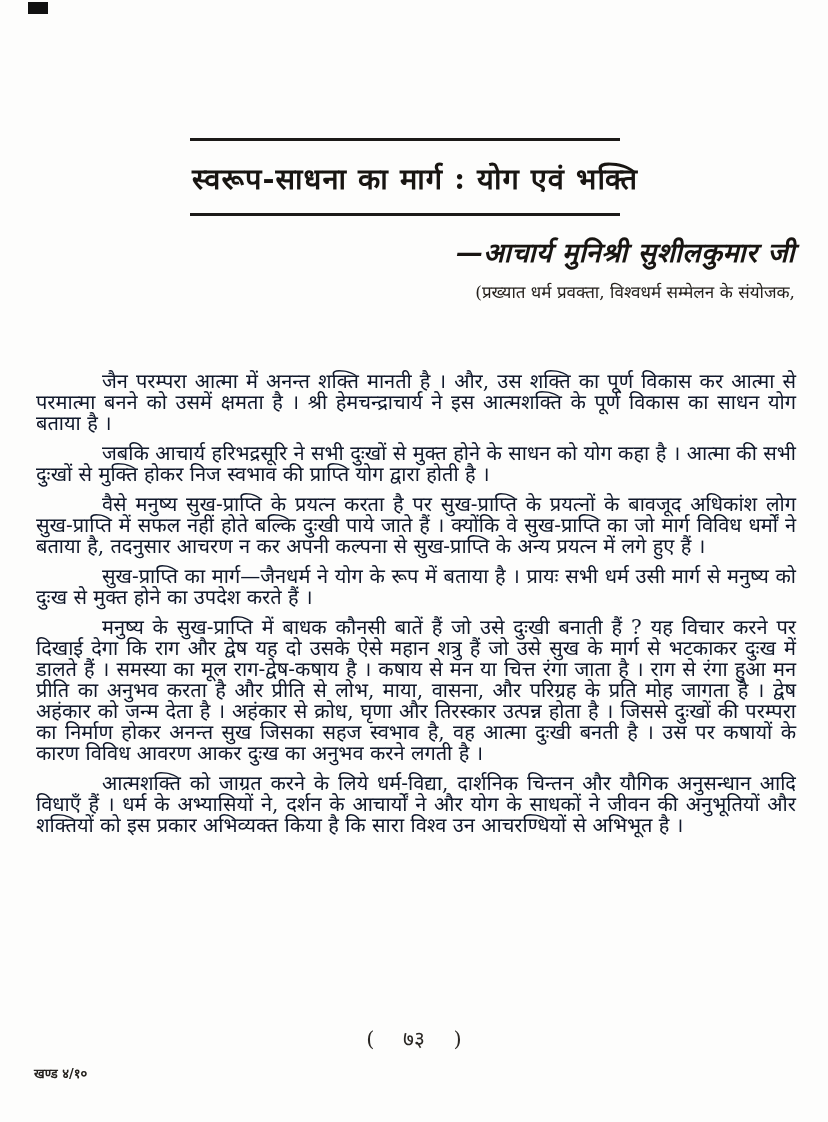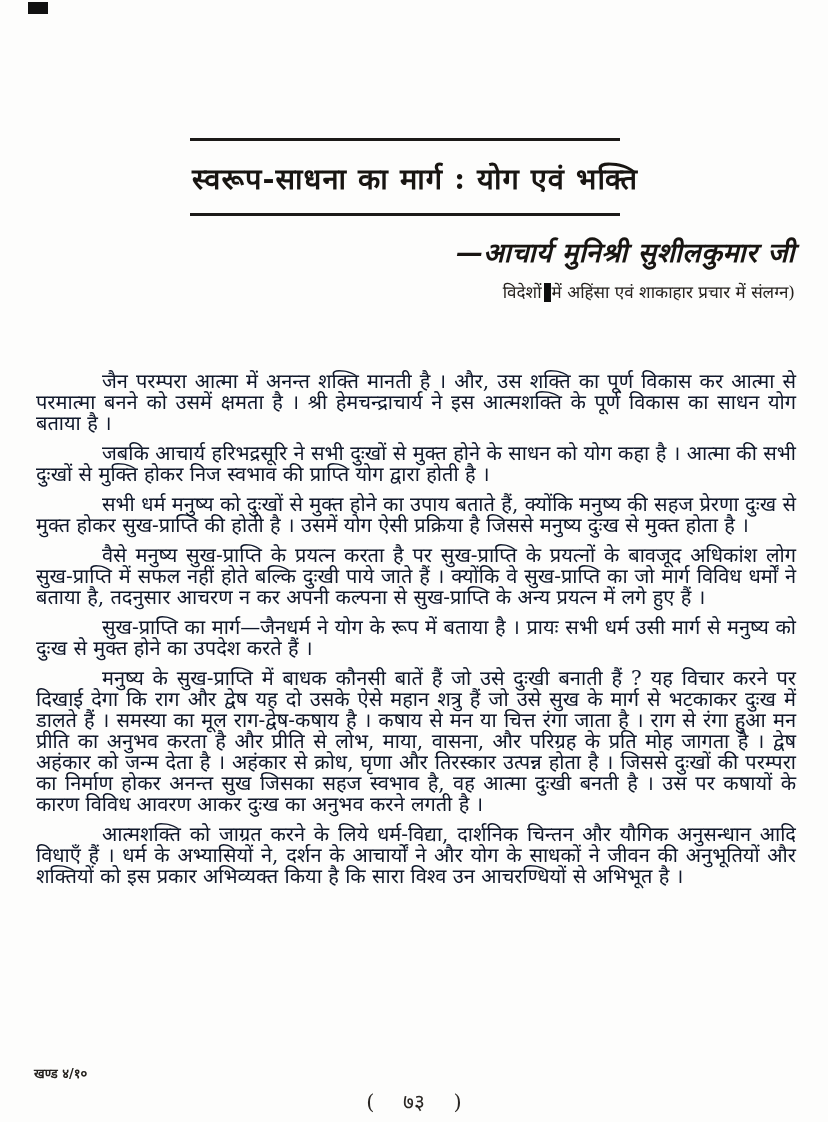--- a/index.html
+++ b/index.html
@@ -71,21 +71,21 @@
   .body-text p {
     font-size: 20px;
     line-height: 21px;
     text-align: justify;
     text-indent: 66px;
     margin-bottom: 9px;
     color: #0f172a;
   }
   .page-number {
     position: absolute;
-    left: 0; top: 1087px;
+    left: 0; top: 1024px;
     width: 828px;
     text-align: center;
     font-size: 21px;
     word-spacing: 22px;
     color: #2a2724;
   }
   .volume-label {
     position: absolute;
     left: 34px; top: 1064px;
     font-size: 13px;
@@ -111,28 +111,27 @@
 
   <div class="scan-mark"></div>
 
   <div class="title-block">
     <h1>स्वरूप-साधना का मार्ग : योग एवं भक्ति</h1>
   </div>
 
   <div class="author-block">
     <div class="author-name">—आचार्य मुनिश्री सुशीलकुमार जी</div>
     <div class="author-note">
-      <div><span>विदेशों</span><span class="ink-blot"></span><span>में अहिंसा एवं शाकाहार प्रचार में संलग्न)</span></div>
+      <div>(प्रख्यात धर्म प्रवक्ता, विश्वधर्म सम्मेलन के संयोजक,</div>
     </div>
   </div>
 
   <div class="body-text">
     <p>जैन परम्परा आत्मा में अनन्त शक्ति मानती है । और, उस शक्ति का पूर्ण विकास कर आत्मा से परमात्मा बनने को उसमें क्षमता है । श्री हेमचन्द्राचार्य ने इस आत्मशक्ति के पूर्ण विकास का साधन योग बताया है ।</p>
     <p>जबकि आचार्य हरिभद्रसूरि ने सभी दुःखों से मुक्त होने के साधन को योग कहा है । आत्मा की सभी दुःखों से मुक्ति होकर निज स्वभाव की प्राप्ति योग द्वारा होती है ।</p>
-    <p>सभी धर्म मनुष्य को दुःखों से मुक्त होने का उपाय बताते हैं, क्योंकि मनुष्य की सहज प्रेरणा दुःख से मुक्त होकर सुख-प्राप्ति की होती है । उसमें योग ऐसी प्रक्रिया है जिससे मनुष्य दुःख से मुक्त होता है ।</p>
     <p>वैसे मनुष्य सुख-प्राप्ति के प्रयत्न करता है पर सुख-प्राप्ति के प्रयत्नों के बावजूद अधिकांश लोग सुख-प्राप्ति में सफल नहीं होते बल्कि दुःखी पाये जाते हैं । क्योंकि वे सुख-प्राप्ति का जो मार्ग विविध धर्मों ने बताया है, तदनुसार आचरण न कर अपनी कल्पना से सुख-प्राप्ति के अन्य प्रयत्न में लगे हुए हैं ।</p>
     <p>सुख-प्राप्ति का मार्ग—जैनधर्म ने योग के रूप में बताया है । प्रायः सभी धर्म उसी मार्ग से मनुष्य को दुःख से मुक्त होने का उपदेश करते हैं ।</p>
     <p>मनुष्य के सुख-प्राप्ति में बाधक कौनसी बातें हैं जो उसे दुःखी बनाती हैं ? यह विचार करने पर दिखाई देगा कि राग और द्वेष यह दो उसके ऐसे महान शत्रु हैं जो उसे सुख के मार्ग से भटकाकर दुःख में डालते हैं । समस्या का मूल राग-द्वेष-कषाय है । कषाय से मन या चित्त रंगा जाता है । राग से रंगा हुआ मन प्रीति का अनुभव करता है और प्रीति से लोभ, माया, वासना, और परिग्रह के प्रति मोह जागता है । द्वेष अहंकार को जन्म देता है । अहंकार से क्रोध, घृणा और तिरस्कार उत्पन्न होता है । जिससे दुःखों की परम्परा का निर्माण होकर अनन्त सुख जिसका सहज स्वभाव है, वह आत्मा दुःखी बनती है । उस पर कषायों के कारण विविध आवरण आकर दुःख का अनुभव करने लगती है ।</p>
     <p>आत्मशक्ति को जाग्रत करने के लिये धर्म-विद्या, दार्शनिक चिन्तन और यौगिक अनुसन्धान आदि विधाएँ हैं । धर्म के अभ्यासियों ने, दर्शन के आचार्यों ने और योग के साधकों ने जीवन की अनुभूतियों और शक्तियों को इस प्रकार अभिव्यक्त किया है कि सारा विश्व उन आचरण्धियों से अभिभूत है ।</p>
   </div>
 
   <div class="page-number">( ७३ )</div>
 
   <div class="volume-label">खण्ड ४/१०</div>
 

